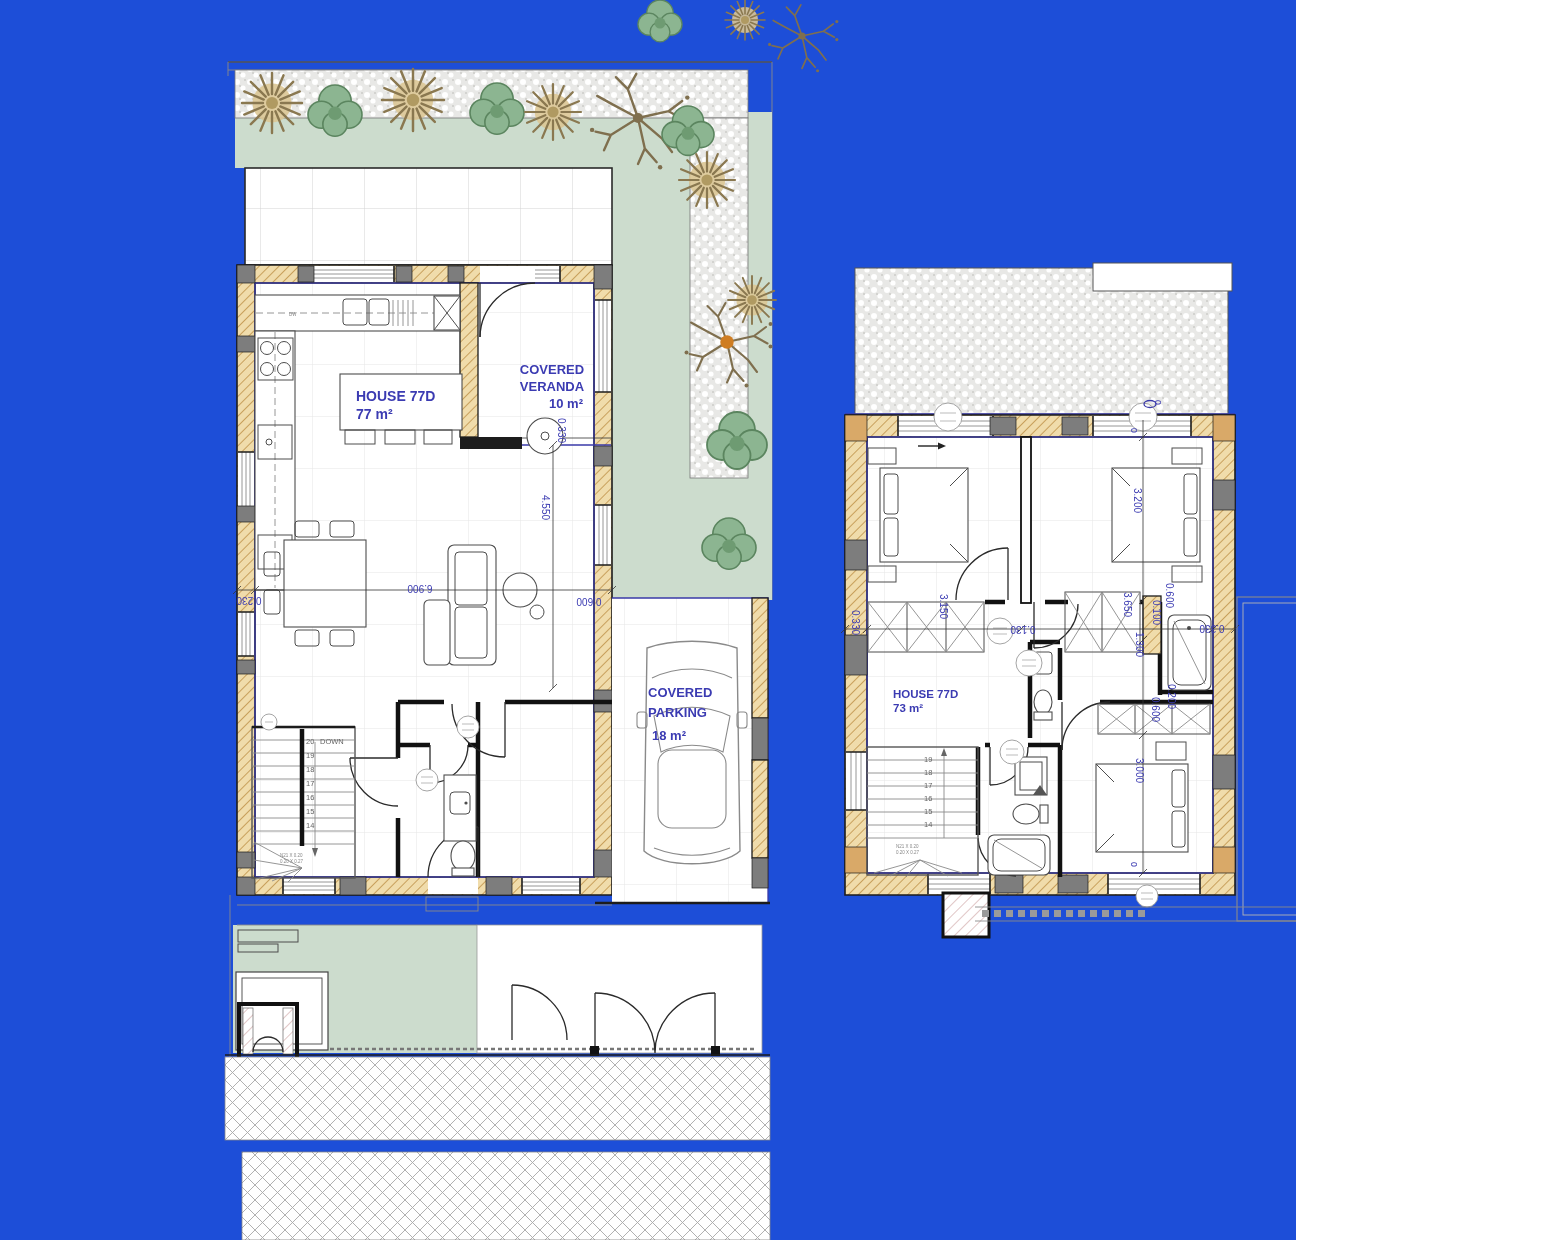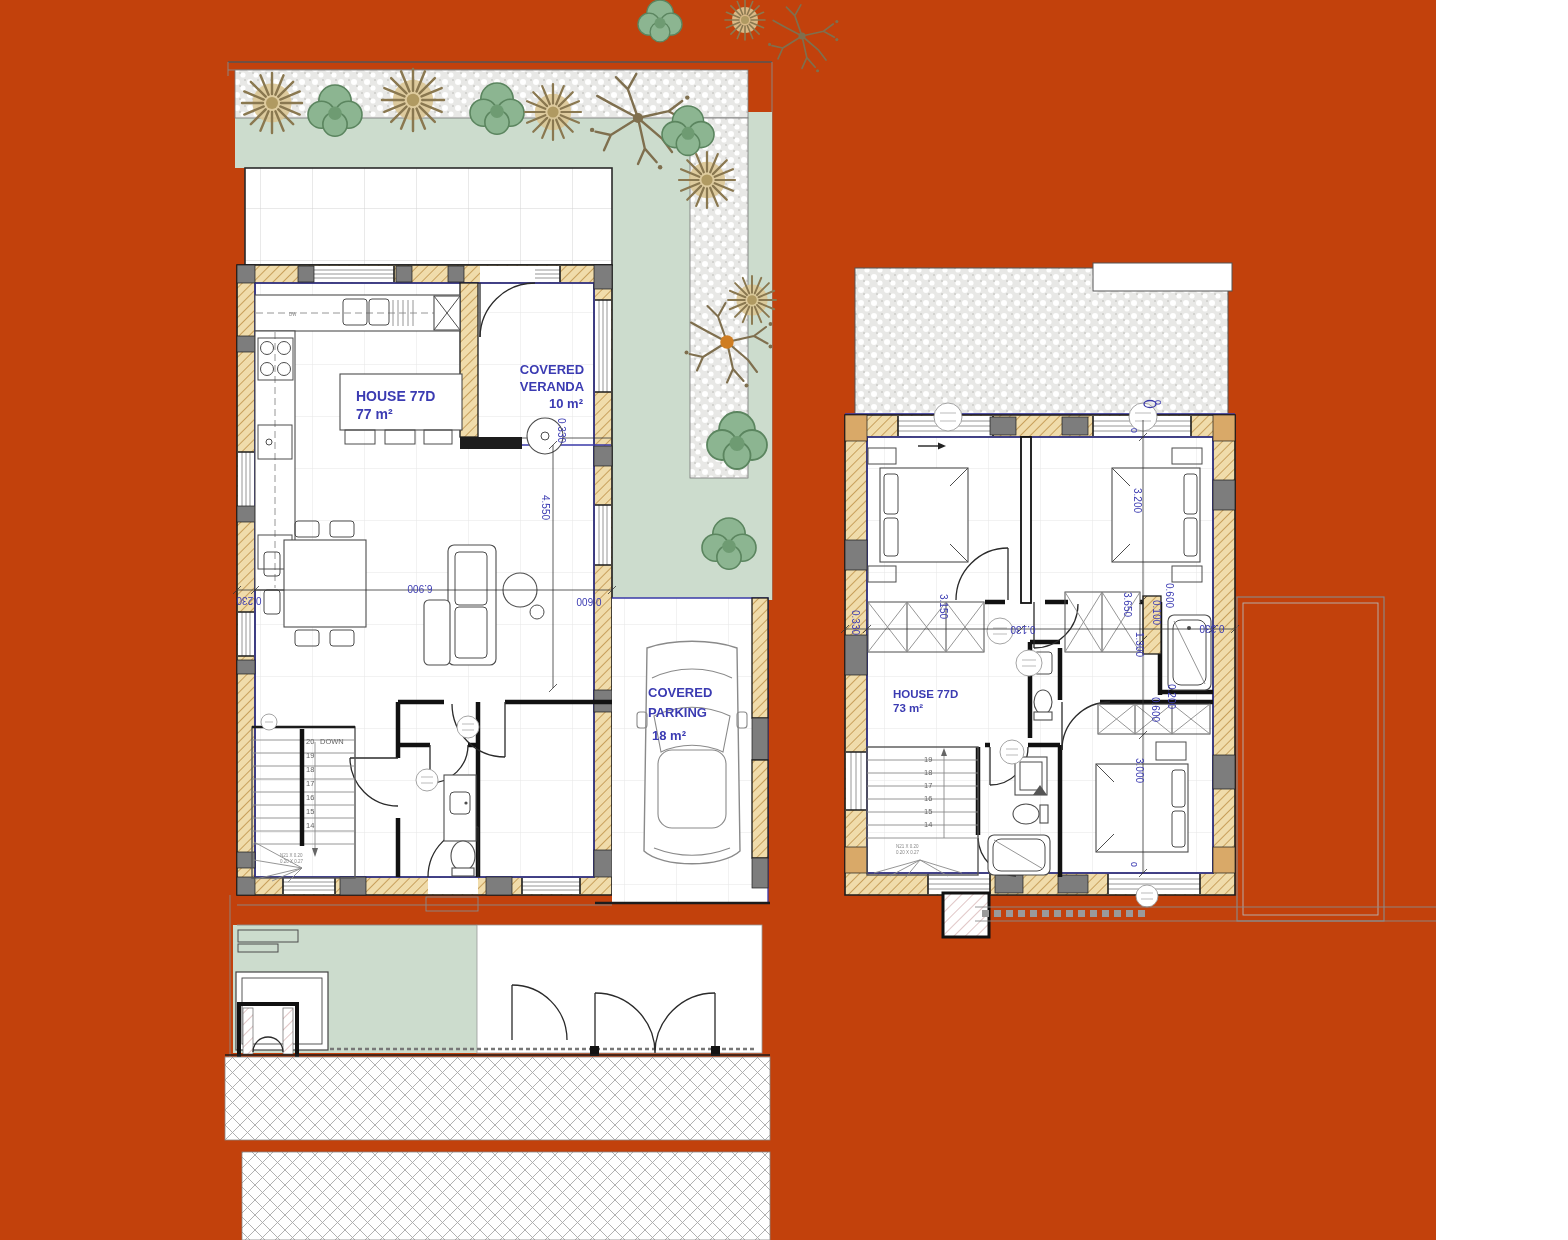--- a/index.html
+++ b/index.html
@@ -1,16 +1,16 @@
 <!DOCTYPE html>
 <html><head>
 <meta charset="utf-8">
 <style>
   html,body{margin:0;padding:0;background:#fff;}
-  #stage{position:relative;width:1436px;height:1240px;background:#c2410c;overflow:hidden;
+  #stage{position:relative;width:1296px;height:1240px;background:#1d4ed8;overflow:hidden;
          font-family:"Liberation Sans",sans-serif;}
   svg{position:absolute;left:0;top:0;}
   .w{stroke:#1c1c1c;stroke-width:1.6;fill:none}
   .w2{stroke:#1c1c1c;stroke-width:2.4;fill:none}
   .wall{fill:url(#hatch);stroke:#1c1c1c;stroke-width:1.3}
   .gray{fill:#7d7d7d;stroke:#1c1c1c;stroke-width:.7}
   .tan{fill:#d9a968;stroke:#1c1c1c;stroke-width:.7}
   .f{fill:#fff;stroke:#4d4d4d;stroke-width:1.1}
   .f2{fill:none;stroke:#4d4d4d;stroke-width:1}
   .thin{stroke:#8a8a8a;stroke-width:.9;fill:none}

